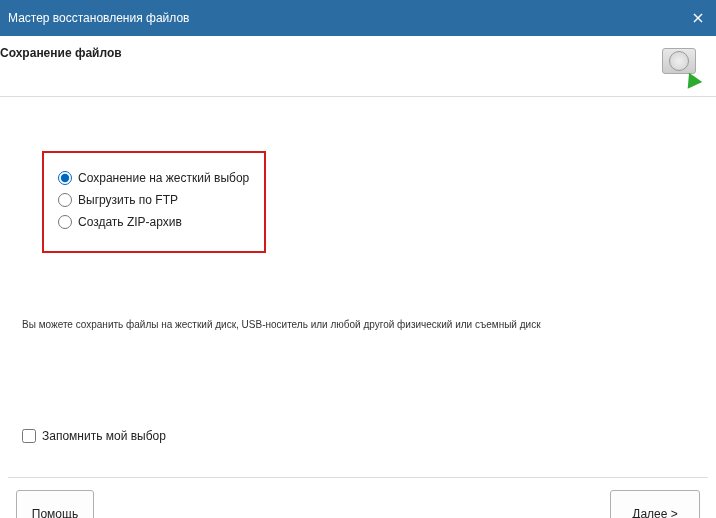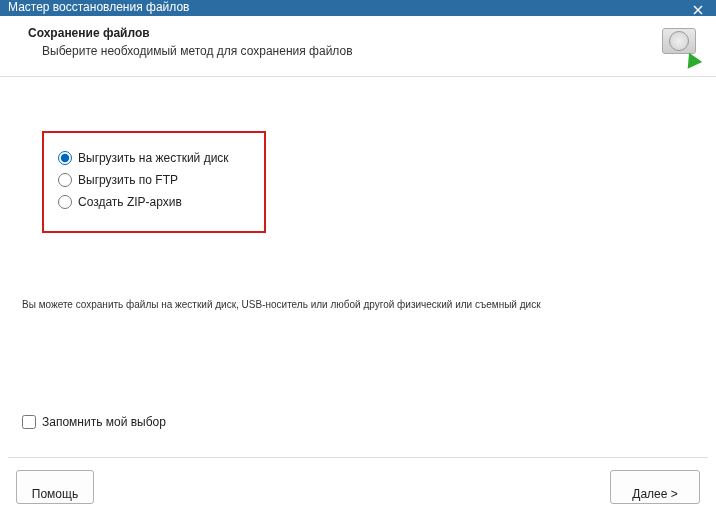--- a/index.html
+++ b/index.html
@@ -13,35 +13,36 @@
       background: #fff;
       width: 716px;
       height: 518px;
       overflow: hidden;
     }
     .titlebar {
       background: #2b6ca3;
       color: #fff;
       height: 16px;
       display: flex;
+      align-items: center;
       justify-content: space-between;
-      padding: 0 8px;
+      padding: 18px 8px;
       font-size: 12px;
     }
     .titlebar .close-btn {
       width: 20px;
       height: 20px;
       display: flex;
       align-items: center;
       justify-content: center;
       cursor: pointer;
       font-size: 14px;
     }
     .header-area {
-      padding: 10px 16px 10px 28px;
+      padding: 10px 16px 10px 0;
       display: flex;
       justify-content: space-between;
       align-items: flex-start;
       border-bottom: 1px solid #ddd;
     }
     .header-text h2 {
       font-size: 12px;
       font-weight: bold;
       color: #222;
       margin-bottom: 4px;
@@ -121,21 +122,21 @@
     .description-text {
       position: absolute;
       top: 222px;
       left: 22px;
       right: 22px;
       font-size: 10px;
       color: #333;
     }
     .remember-row {
       position: absolute;
-      bottom: 28px;
+      bottom: 34px;
       left: 22px;
       display: flex;
       align-items: center;
     }
     .remember-row input[type="checkbox"] {
       width: 14px;
       height: 14px;
       margin-right: 6px;
       cursor: pointer;
     }
@@ -183,34 +184,33 @@
     <svg width="10" height="10" viewBox="0 0 10 10">
       <line x1="1" y1="1" x2="9" y2="9" stroke="#fff" stroke-width="1.4"></line>
       <line x1="9" y1="1" x2="1" y2="9" stroke="#fff" stroke-width="1.4"></line>
     </svg>
   </div>
 </div>
 
 <div class="header-area">
   <div class="header-text">
     <h2>Сохранение файлов</h2>
-    <p>Выберите необходимый метод для сохранения файлов</p>
   </div>
   <div class="header-icon">
     <div class="disk-body"></div>
     <div class="disk-platter"></div>
     <div class="arrow-recover"></div>
   </div>
 </div>
 
 <div class="content-area">
   <div class="radio-box">
     <div class="radio-row">
       <input type="radio" name="savemethod" id="opt0" checked="" style="">
-      <label for="opt0">Выгрузить на жесткий диск</label>
+      <label for="opt0">Сохранение на жесткий выбор</label>
     </div>
     <div class="radio-row">
       <input type="radio" name="savemethod" id="opt2" style="">
       <label for="opt2">Выгрузить по FTP</label>
     </div>
     <div class="radio-row">
       <input type="radio" name="savemethod" id="opt1" style="">
       <label for="opt1">Создать ZIP-архив</label>
     </div>
   </div>

